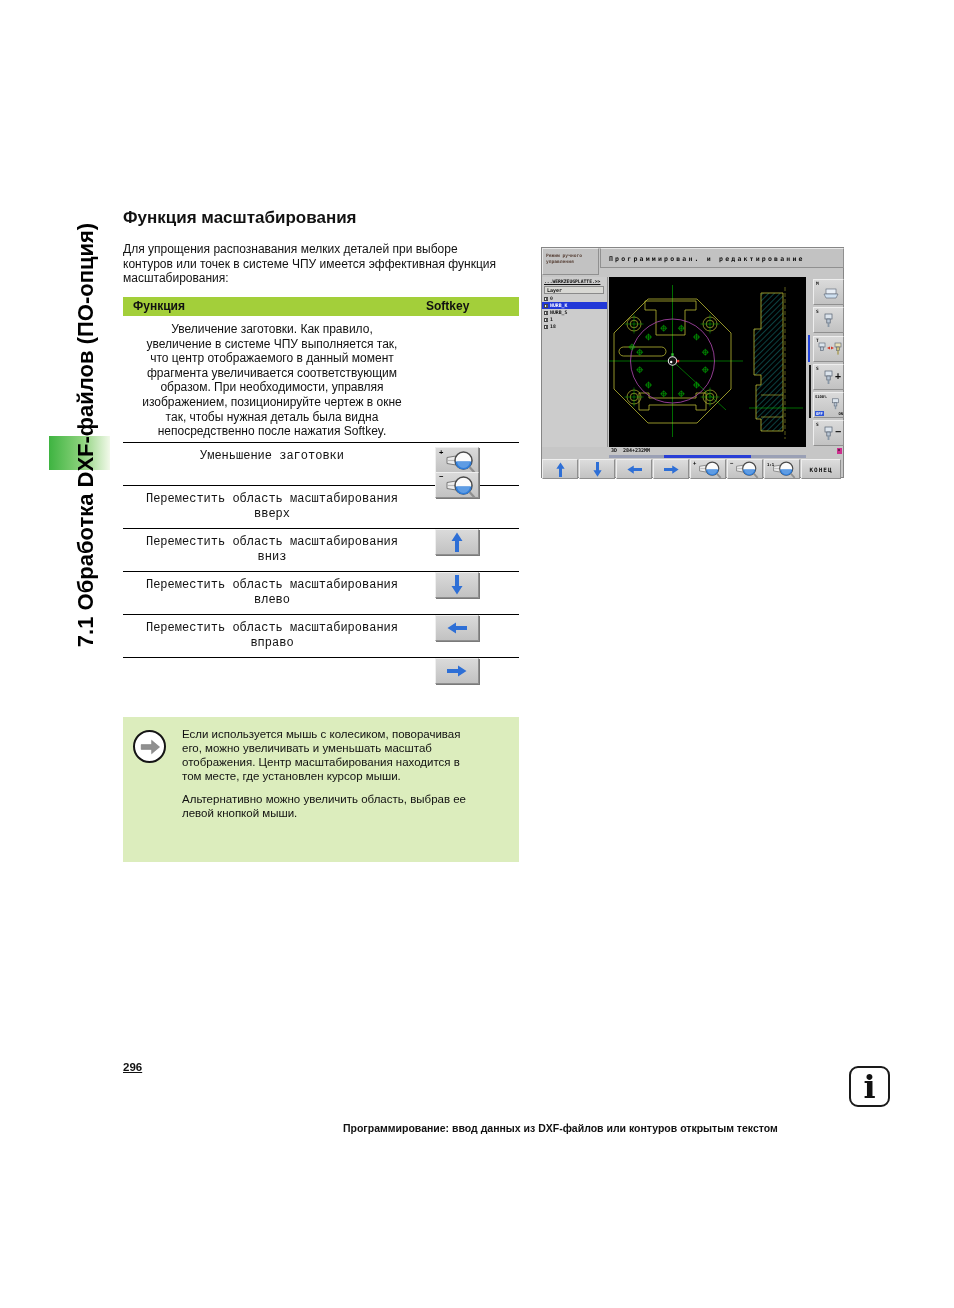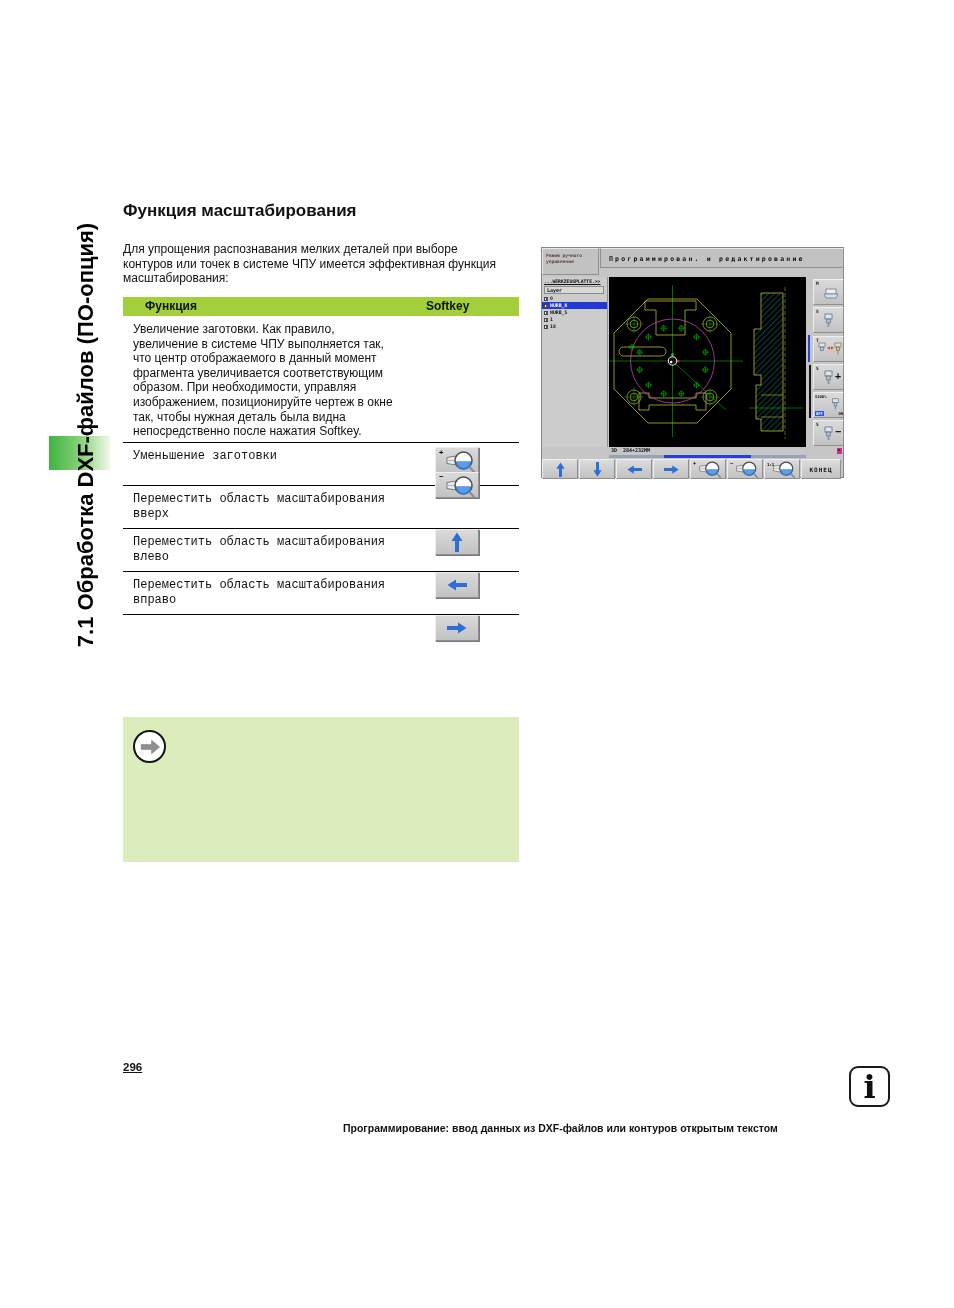--- a/index.html
+++ b/index.html
@@ -10,31 +10,31 @@
   }
 
   
   .chapter-tab { position:absolute; left:49px; top:436px; width:61px; height:34px;
     background:linear-gradient(to right,#3eb441 0%, #8fd37e 55%, #f2f9ea 100%); }
   .vtitle { position:absolute; left:86px; top:435px;
     transform:translate(-50%,-50%) rotate(-90deg); white-space:nowrap;
     font-size:22px; font-weight:bold; color:#000; }
 
   
-  .heading { position:absolute; left:123px; top:201px; margin:0; font-size:17px; font-weight:bold; }
+  .heading { position:absolute; left:123px; top:208px; margin:0; font-size:17px; font-weight:bold; }
   .intro { position:absolute; left:123px; top:242px; width:402px; font-size:12px;
     line-height:14.6px; white-space:pre-line; }
 
   
   .func-table { position:absolute; left:123px; top:297px; width:396px; }
   .thead { position:relative; background:#a3cf3a; height:19px; font-weight:bold; font-size:12px; }
-  .thead .c1 { position:absolute; left:22px; top:2px; }
+  .thead .c1 { position:absolute; left:10px; top:2px; }
   .thead .c2 { position:absolute; left:303px; top:2px; }
   .t-row { position:relative; border-bottom:1px solid #000; padding:6px 0 0 10px; }
-  .t-text { width:278px; font-size:12px; line-height:14.6px; white-space:pre-line; }
+  .t-text { width:278px; font-size:12px; line-height:14.6px; white-space:pre-line;text-align:center; }
   .r1 { height:127px; } .r2,.r3,.r4,.r5,.r6,.r7 { height:43px;font-family:Liberation Mono, monospace; }
   .sk { position:absolute; left:302px; top:8px; }
 
   .softkey-btn { width:44px; height:26px; position:relative;
     background:linear-gradient(#dadada,#c2c2c2); border:1px solid #8f8f8f;
     border-top-color:#efefef; border-left-color:#efefef;
     box-shadow:1px 1px 0 #7a7a7a; }
   .badge { position:absolute; left:3px; top:0px; font-size:7.5px; font-weight:bold; color:#000; }
   .badge.small { font-size:5px; top:2px; }
   .magi { position:absolute; left:0; top:0; }
@@ -175,20 +175,28 @@
   <div class="t-row r4">
     <div class="t-text">Переместить область масштабирования
 вверх</div>
     <div class="sk softkey-btn arrwrap">
       <span class="arrspan rot-up"><svg width="20" height="12">
             <use href="#barrow"></use>
           </svg></span>
     </div>
   </div>
 
+  <div class="t-row r5">
+    <div class="t-text">Переместить область масштабирования вниз</div>
+    <div class="sk softkey-btn arrwrap">
+      <span class="arrspan rot-down"><svg width="20" height="12">
+            <use href="#barrow"></use>
+          </svg></span>
+    </div>
+  </div>
 
   <div class="t-row r6">
     <div class="t-text">Переместить область масштабирования
 влево</div>
     <div class="sk softkey-btn arrwrap">
       <span class="arrspan rot-left"><svg width="20" height="12">
             <use href="#barrow"></use>
           </svg></span>
     </div>
   </div>
@@ -204,20 +212,26 @@
   </div>
 </div>
 
 <div class="note">
   <div class="note-icon">
     <svg width="24" height="24" viewBox="0 0 30 30">
         <polygon points="4,12 17,12 17,6.5 27,15 17,23.5 17,18 4,18" fill="#909090" stroke="#6e6e6e" stroke-width="0.6"></polygon>
       </svg>
   </div>
   <div class="note-text">
+    <p>Если используется мышь с колесиком, поворачивая
+его, можно увеличивать и уменьшать масштаб
+отображения. Центр масштабирования находится в
+том месте, где установлен курсор мыши.</p>
+    <p>Альтернативно можно увеличить область, выбрав ее
+левой кнопкой мыши.</p>
   </div>
 </div>
 
 <div class="tnc">
   <div class="mode-box">Режим ручного управления</div>
   <div class="scr-title">Программирован. и редактирование</div>
 
   <div class="left-panel">
     <div class="file-line">...WERKZEUGPLATTE.&gt;&gt;</div>
     <div class="layer-head">Layer</div>

